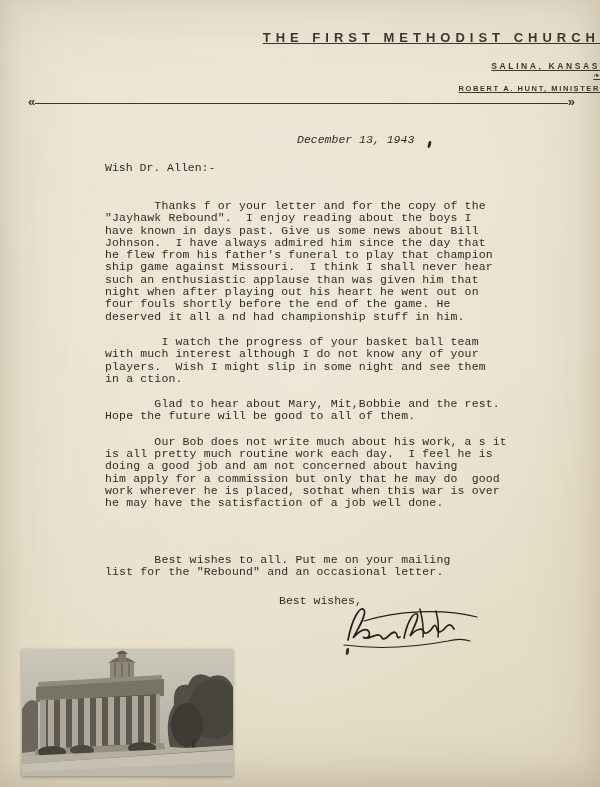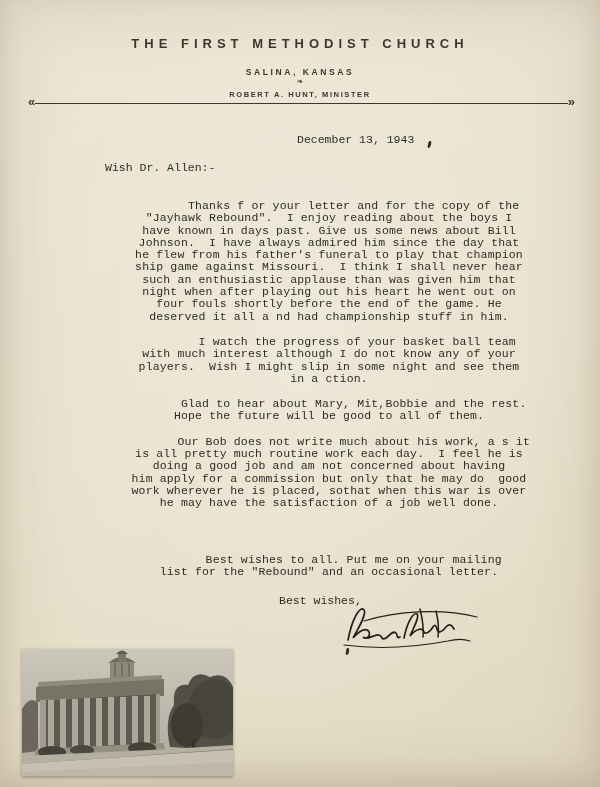--- a/index.html
+++ b/index.html
@@ -4,32 +4,32 @@
 <style>
   html,body{margin:0;padding:0;}
   body{width:600px;height:787px;background:#a9a49a;font-family:"Liberation Sans",sans-serif;}
   .paper{
     position:relative;width:600px;height:787px;overflow:hidden;color:#2e2c27;
     background:
       radial-gradient(ellipse at 50% 42%, rgba(255,255,255,.22), rgba(0,0,0,0) 72%),
       linear-gradient(160deg,#ece5d3 0%,#e9e1cd 55%,#e1d8c1 100%);
     box-shadow:inset 0 0 70px rgba(110,90,60,.18), inset 0 -10px 24px rgba(90,75,50,.12);
   }
-  .letterhead{position:absolute;top:36px;left:0;right:0;text-align:center;color:#3c372e;}
+  .letterhead{position:absolute;top:30px;left:0;right:0;text-align:right;color:#3c372e;text-decoration:underline;}
   .church-name{font-size:13px;font-weight:bold;letter-spacing:5px;}
   .church-city{font-size:8.5px;font-weight:bold;letter-spacing:2.6px;margin-top:16px;}
   .ornament{font-size:8px;margin-top:1px;color:#453f33;line-height:8px;}
   .minister{font-size:7.5px;font-weight:bold;letter-spacing:1.6px;margin-top:4px;}
   .rule{position:absolute;top:99px;left:28px;right:25px;display:flex;align-items:center;color:#3c372e;}
   .rule .line{flex:1;border-top:1.5px solid #3c372e;}
   .rule .arrow{font-size:13px;font-weight:bold;line-height:8px;position:relative;top:-1px;}
   .mono{font-family:"Liberation Mono","DejaVu Sans Mono",monospace;}
-  .date{position:absolute;top:133px;left:297px;font-size:11.5px;}
+  .date{position:absolute;top:133px;left:297px;font-size:11.5px;font-style:italic;}
   .salutation{position:absolute;top:161px;left:105px;font-size:11.5px;}
-  .body-text{position:absolute;top:200px;left:105px;width:448px;font-size:11.5px;line-height:12.3px;letter-spacing:.15px;text-align:center;}
+  .body-text{position:absolute;top:200px;left:105px;width:448px;font-size:11.5px;line-height:12.3px;letter-spacing:.15px;}
   .body-text p{margin:0 0 13px;white-space:pre-wrap;}
   .body-text p:nth-of-type(4){margin-bottom:44px;}
   .closing{position:absolute;top:594px;left:279px;font-size:11.5px;}
   .signature{position:absolute;top:599px;left:336px;width:152px;height:54px;}
   .ink-speck{position:absolute;background:#2e2c27;border-radius:40% 60% 60% 40%;}
   .speck-1{top:141px;left:428px;width:3px;height:7px;transform:rotate(14deg);}
   .speck-2{top:648px;left:346px;width:3px;height:7px;transform:rotate(10deg);}
   .photo{position:absolute;top:649px;left:22px;width:211px;height:127px;margin:0;
     box-shadow:0 1px 3px rgba(60,50,30,.45), inset 0 0 16px rgba(0,0,0,.3);}
   .photo svg{display:block;}

